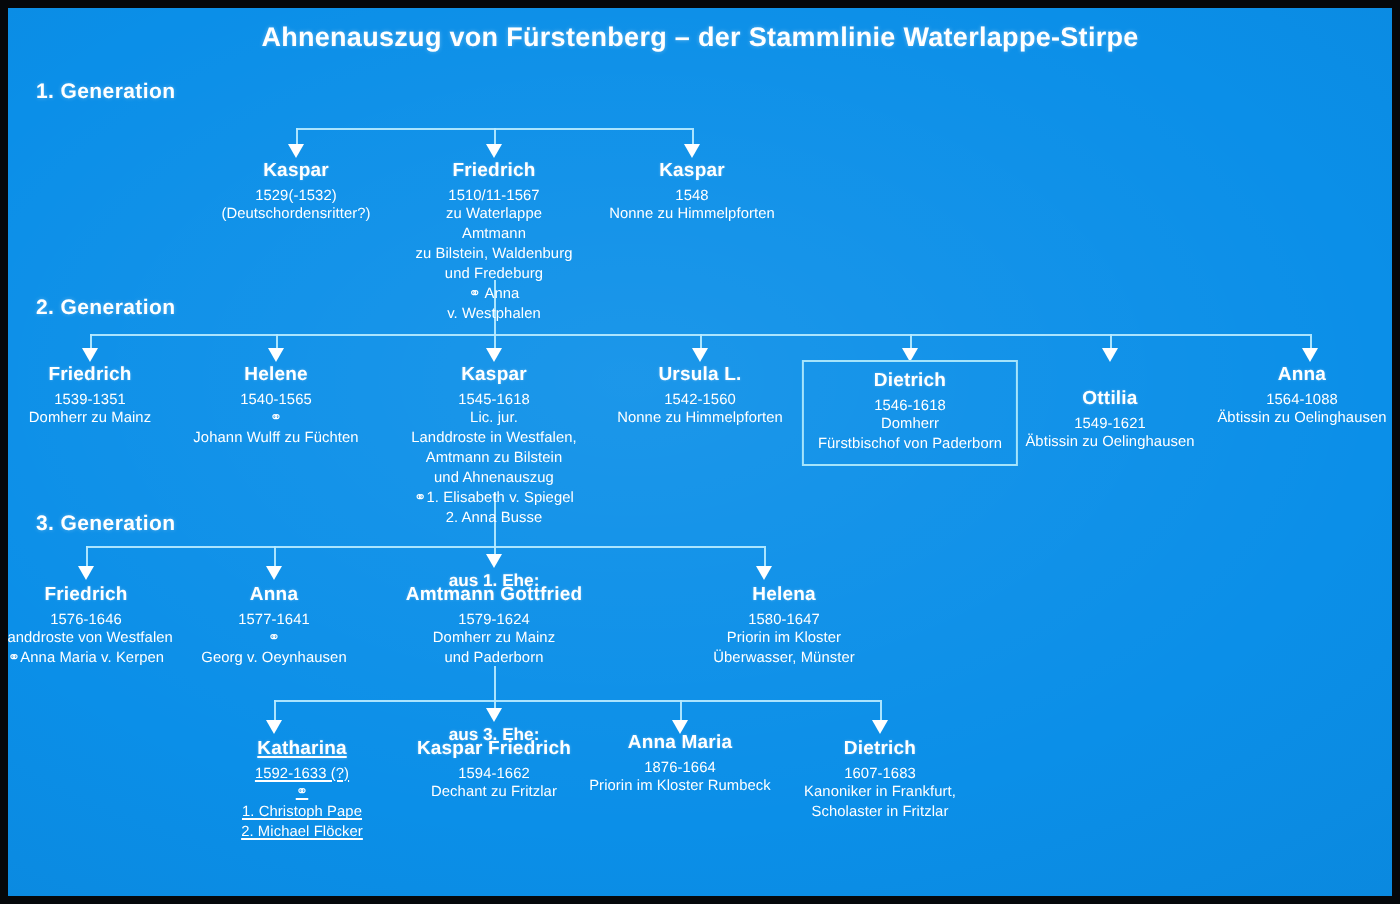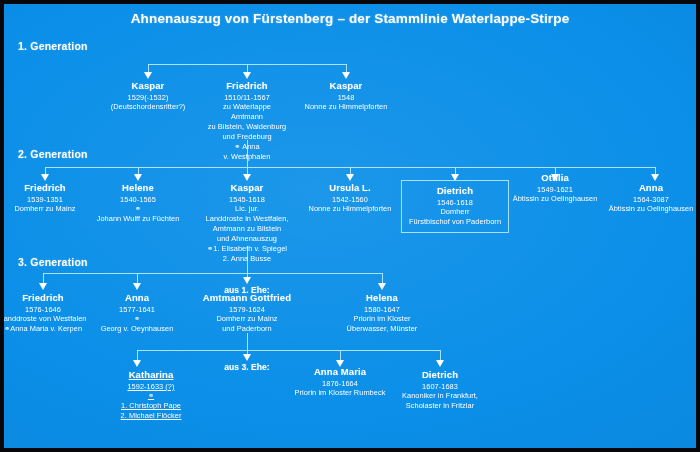--- a/index.html
+++ b/index.html
@@ -217,29 +217,29 @@
     <div class="ln">Nonne zu Himmelpforten</div>
   </div>
 
   <div class="node boxed" style="left:455px; top:180px;">
     <div class="nm">Dietrich</div>
     <div class="ln">1546-1618</div>
     <div class="ln">Domherr</div>
     <div class="ln">Fürstbischof von Paderborn</div>
   </div>
 
-  <div class="node" style="left:555px; top:172px;text-align:center;">
+  <div class="node" style="left:555px; top:194px;text-align:center;">
     <div class="nm">Ottilia</div>
     <div class="ln">1549-1621</div>
     <div class="ln">Äbtissin zu Oelinghausen</div>
   </div>
 
   <div class="node" style="left:651px; top:182px;">
     <div class="nm">Anna</div>
-    <div class="ln">1564-3087</div>
+    <div class="ln">1564-1088</div>
     <div class="ln">Äbtissin zu Oelinghausen</div>
   </div>
 
   <div class="vline" style="left:247px; top:246px; height:27px;"></div>
 
   <div class="hbus" style="left:43px; top:273px; width:339px;"></div>
   <div class="vline" style="left:43px;  top:273px; height:11px;"></div>
   <div class="vline" style="left:137px; top:273px; height:11px;"></div>
   <div class="vline" style="left:247px; top:273px; height:5px;"></div>
   <div class="vline" style="left:382px; top:273px; height:11px;"></div>
@@ -264,21 +264,21 @@
     <div class="ln">Georg v. Oeynhausen</div>
   </div>
 
   <div class="node" style="left:247px; top:292px;">
     <div class="nm">Amtmann Gottfried</div>
     <div class="ln">1579-1624</div>
     <div class="ln">Domherr zu Mainz</div>
     <div class="ln">und Paderborn</div>
   </div>
 
-  <div class="node" style="left:382px; top:292px;">
+  <div class="node" style="left:392px; top:292px;">
     <div class="nm">Helena</div>
     <div class="ln">1580-1647</div>
     <div class="ln">Priorin im Kloster</div>
     <div class="ln">Überwasser, Münster</div>
   </div>
 
   <div class="vline" style="left:247px; top:333px; height:17px;"></div>
   <div class="hbus" style="left:137px; top:350px; width:303px;"></div>
   <div class="vline" style="left:137px; top:350px; height:11px;"></div>
   <div class="vline" style="left:247px; top:350px; height:5px;"></div>
@@ -292,20 +292,25 @@
   <div class="ehe-label" style="left:247px; top:362px;">aus 3. Ehe:</div>
 
   <div class="node" style="left:151px; top:369px;text-decoration:underline;">
     <div class="nm">Katharina</div>
     <div class="ln">1592-1633 (?)</div>
     <div class="ln oo">⚭</div>
     <div class="ln">1. Christoph Pape</div>
     <div class="ln">2. Michael Flöcker</div>
   </div>
 
+  <div class="node" style="left:247px; top:369px;">
+    <div class="nm">Kaspar Friedrich</div>
+    <div class="ln">1594-1662</div>
+    <div class="ln">Dechant zu Fritzlar</div>
+  </div>
 
   <div class="node" style="left:340px; top:366px;">
     <div class="nm">Anna Maria</div>
     <div class="ln">1876-1664</div>
     <div class="ln">Priorin im Kloster Rumbeck</div>
   </div>
 
   <div class="node" style="left:440px; top:369px;">
     <div class="nm">Dietrich</div>
     <div class="ln">1607-1683</div>

